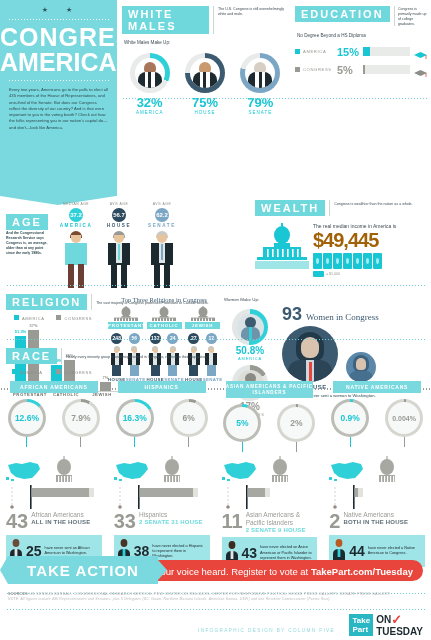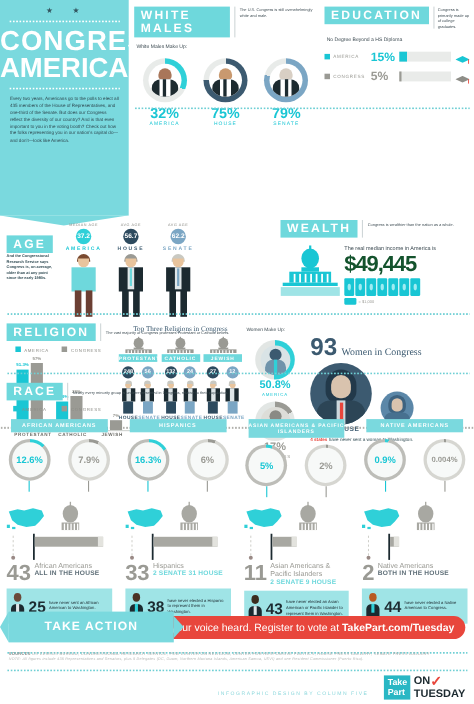--- a/index.html
+++ b/index.html
@@ -80,21 +80,21 @@
   .p-torso { position:absolute; left:2px; top:12px; width:22px; height:22px; }
   .p-legs { position:absolute; left:5px; top:33px; width:16px; height:24px; }
   .p-leg { position:absolute; top:0; width:6px; height:24px; }
 
   
   .wealth { position:absolute; left:255px; top:200px; width:176px; }
   .w-body { display:flex; margin-top:7px; }
   .capitol { width:54px; }
   .w-right { flex:1; padding-left:4px; }
   .w-lead { font-size:5px; color:#3d4b52; line-height:1.4; }
-  .w-amt { font-size:20px; font-weight:bold; color:#14532d; letter-spacing:-1px; line-height:1.05; }
+  .w-amt { font-size:20px; font-weight:bold; color:#a16207; letter-spacing:-1px; line-height:1.05; }
   .money-row { display:flex; gap:1px; margin-top:2px; }
   .bill { width:9px; height:16px; background:#19c6d4; border-radius:1px; position:relative; }
   .bill:after { content:""; position:absolute; left:3px; top:5px; width:3px; height:6px; border-radius:50%; background:#9fecf2; }
   .w-key { display:flex; align-items:center; margin-top:2px; font-size:3.6px; color:#9a9a94; }
   .w-keybox { width:11px; height:6px; background:#19c6d4; border-radius:1px; margin-right:2px; }
   .w-44 { position:absolute; left:6px; top:64px; display:flex; align-items:center; }
   .w-44pct { font-size:19px; font-weight:bold; color:#19c6d4; }
   .w-44txt { font-size:6.5px; color:#3d4b52; line-height:1.35; margin-left:4px; }
 
   
@@ -128,21 +128,21 @@
 
   
   .gender { position:absolute; left:220px; top:291px; width:211px; }
   .g-q { font-size:4.4px; color:#3d4b52; margin:6px 0 2px 4px; }
   .g-left { position:absolute; left:4px; top:18px; width:52px; text-align:center; }
   .g-donut { width:36px; height:36px; border-radius:50%; margin:0 auto; position:relative; }
   .g-donut .gin { position:absolute; left:4.5px; top:4.5px; width:27px; height:27px; border-radius:50%; overflow:hidden; }
   .g-pct { font-size:10px; font-weight:bold; }
   .g-lbl { font-size:4px; letter-spacing:.8px; }
   .g-right { position:absolute; left:62px; top:14px; width:146px; }
-  .g-93 { font-size:22px; font-weight:bold; color:#3c5a70; line-height:1; }
+  .g-93 { font-size:18px; font-weight:bold; color:#3c5a70; line-height:1; }
   .g-93txt { font-size:9px; color:#3c5a70; margin-left:4px; font-family:"Liberation Serif", serif; }
   .g-circ-big { width:56px; height:56px; border-radius:50%; background:#3c5a70; position:relative; overflow:hidden; }
   .g-circ-sm { width:30px; height:30px; border-radius:50%; background:#5b87a8; position:relative; overflow:hidden; }
   .g-cap { font-size:6px; font-weight:bold; letter-spacing:.5px; text-align:center; margin-top:2px; }
   .g-note { font-size:4.2px; color:#2f4a52; line-height:1.4; margin-top:3px; }
 
   
   .race { position:absolute; left:0; top:345px; width:431px; }
   .race-legend { display:flex; gap:14px; margin:5px 0 0 12px; font-size:4px; letter-spacing:.6px; color:#8c8c86; }
   .race-legend i { display:inline-block; width:5px; height:5px; margin-right:3px; }
@@ -170,21 +170,21 @@
   .nv-person { width:14px; height:26px; position:relative; flex:0 0 14px; }
   .nv-num { font-size:14px; font-weight:bold; color:#1c2a30; margin:0 3px; line-height:1; }
   .nv-states { font-size:3.4px; color:#4f5f5f; letter-spacing:.6px; }
   .nv-txt { font-size:3.8px; color:#1c2a30; line-height:1.35; }
 
   
   .ta { position:absolute; left:0; top:556px; width:431px; height:30px; }
   .ta-red { position:absolute; left:38px; top:4px; right:8px; height:21px; background:#e8463c; border-radius:0 11px 11px 0; }
   .ta-red-txt { position:absolute; right:18px; top:10px; color:#fff; font-size:9.5px; }
   .ta-red-txt b { font-weight:bold; }
-  .ta-banner { position:absolute; left:8px; top:0; width:150px; height:28px; background:#7ad9de; color:#fff; font-size:11px; font-weight:bold; letter-spacing:1px; display:flex; align-items:center; justify-content:center; }
+  .ta-banner { position:absolute; left:8px; top:0; width:150px; height:28px; background:#7ad9de; color:#fff; font-size:15px; font-weight:bold; letter-spacing:1px; display:flex; align-items:center; justify-content:center; }
   .ta-banner:before { content:""; position:absolute; left:-8px; top:0; border-top:14px solid transparent; border-bottom:14px solid transparent; border-right:8px solid #7ad9de; }
   .ta-banner:after { content:""; position:absolute; right:-9px; top:4px; border-top:10px solid transparent; border-bottom:10px solid transparent; border-left:9px solid #7ad9de; }
 
   
   .foot { position:absolute; left:0; top:592px; width:431px; padding:0 8px; }
   .src { font-size:3.6px; color:#a8aaa8; letter-spacing:.3px; line-height:1.5; }
   .src b { color:#8c8e8c; }
   .note { font-size:3.4px; color:#b5b7b5; font-style:italic; letter-spacing:.2px; }
   .credit { position:absolute; right:96px; top:628px; font-size:4.6px; letter-spacing:1.4px; color:#8fd8dd; }
   .logo { position:absolute; right:8px; top:612px; display:flex; align-items:center; }

